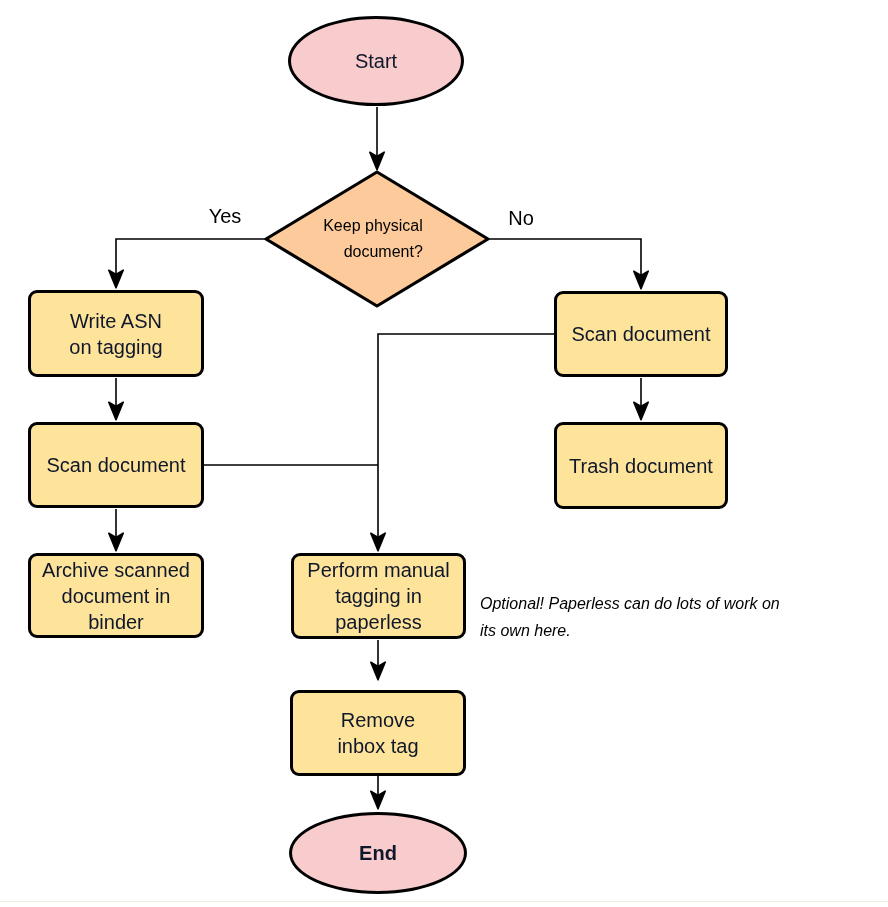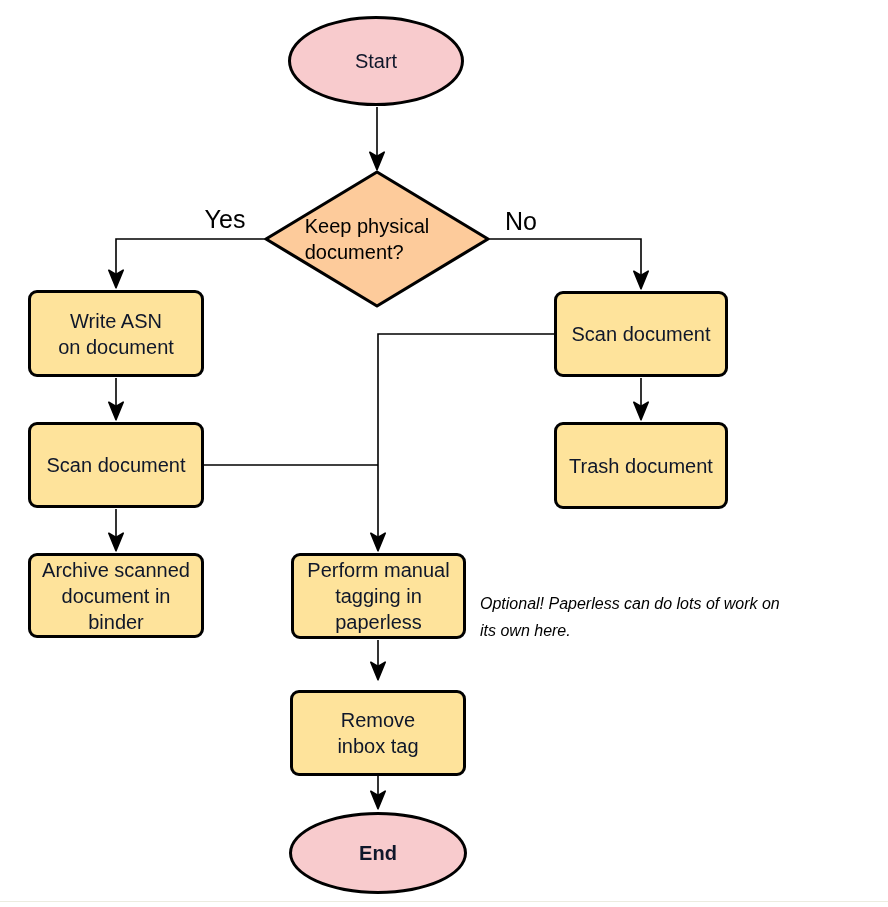--- a/index.html
+++ b/index.html
@@ -44,32 +44,32 @@
     border: 3px solid var(--stroke, #000000);
     border-radius: 9px;
   }
   .terminal {
     background: var(--terminal-fill, #F8CBCD);
     border: 3px solid var(--stroke, #000000);
     border-radius: 50%;
   }
   .decision-label {
     position: absolute;
-    left: 267px; top: 174px;
+    left: 273px; top: 174px;
     width: 200px; height: 130px;
     display: flex; align-items: center; justify-content: center;
-    text-align: left;
-    font-size: 20px; line-height: 26px;
+    text-align: right;
+    font-size: 16px; line-height: 26px;
     white-space: pre-line;
   }
   .edge-label {
     position: absolute;
     width: 60px;
     text-align: center;
-    font-size: 25px;
+    font-size: 20px;
     color: #000000;
   }
   .edge-label.yes { left: 195px; top: 205px; }
   .edge-label.no  { left: 491px; top: 207px; }
   .annotation {
     position: absolute;
     left: 480px; top: 590px;
     font-style: italic;
     font-size: 16px;
     line-height: 27px;
@@ -124,21 +124,21 @@
   </div>
 
   <div class="decision-label">Keep physical
 document?</div>
 
   <div class="edge-label yes">Yes</div>
   <div class="edge-label no">No</div>
 
   <div class="node process n-write-asn">
     <span>Write ASN
-on document</span>
+on tagging</span>
   </div>
 
   <div class="node process n-scan-left">
     <span>Scan document</span>
   </div>
 
   <div class="node process n-archive">
     <span>Archive scanned
 document in
 binder</span>

